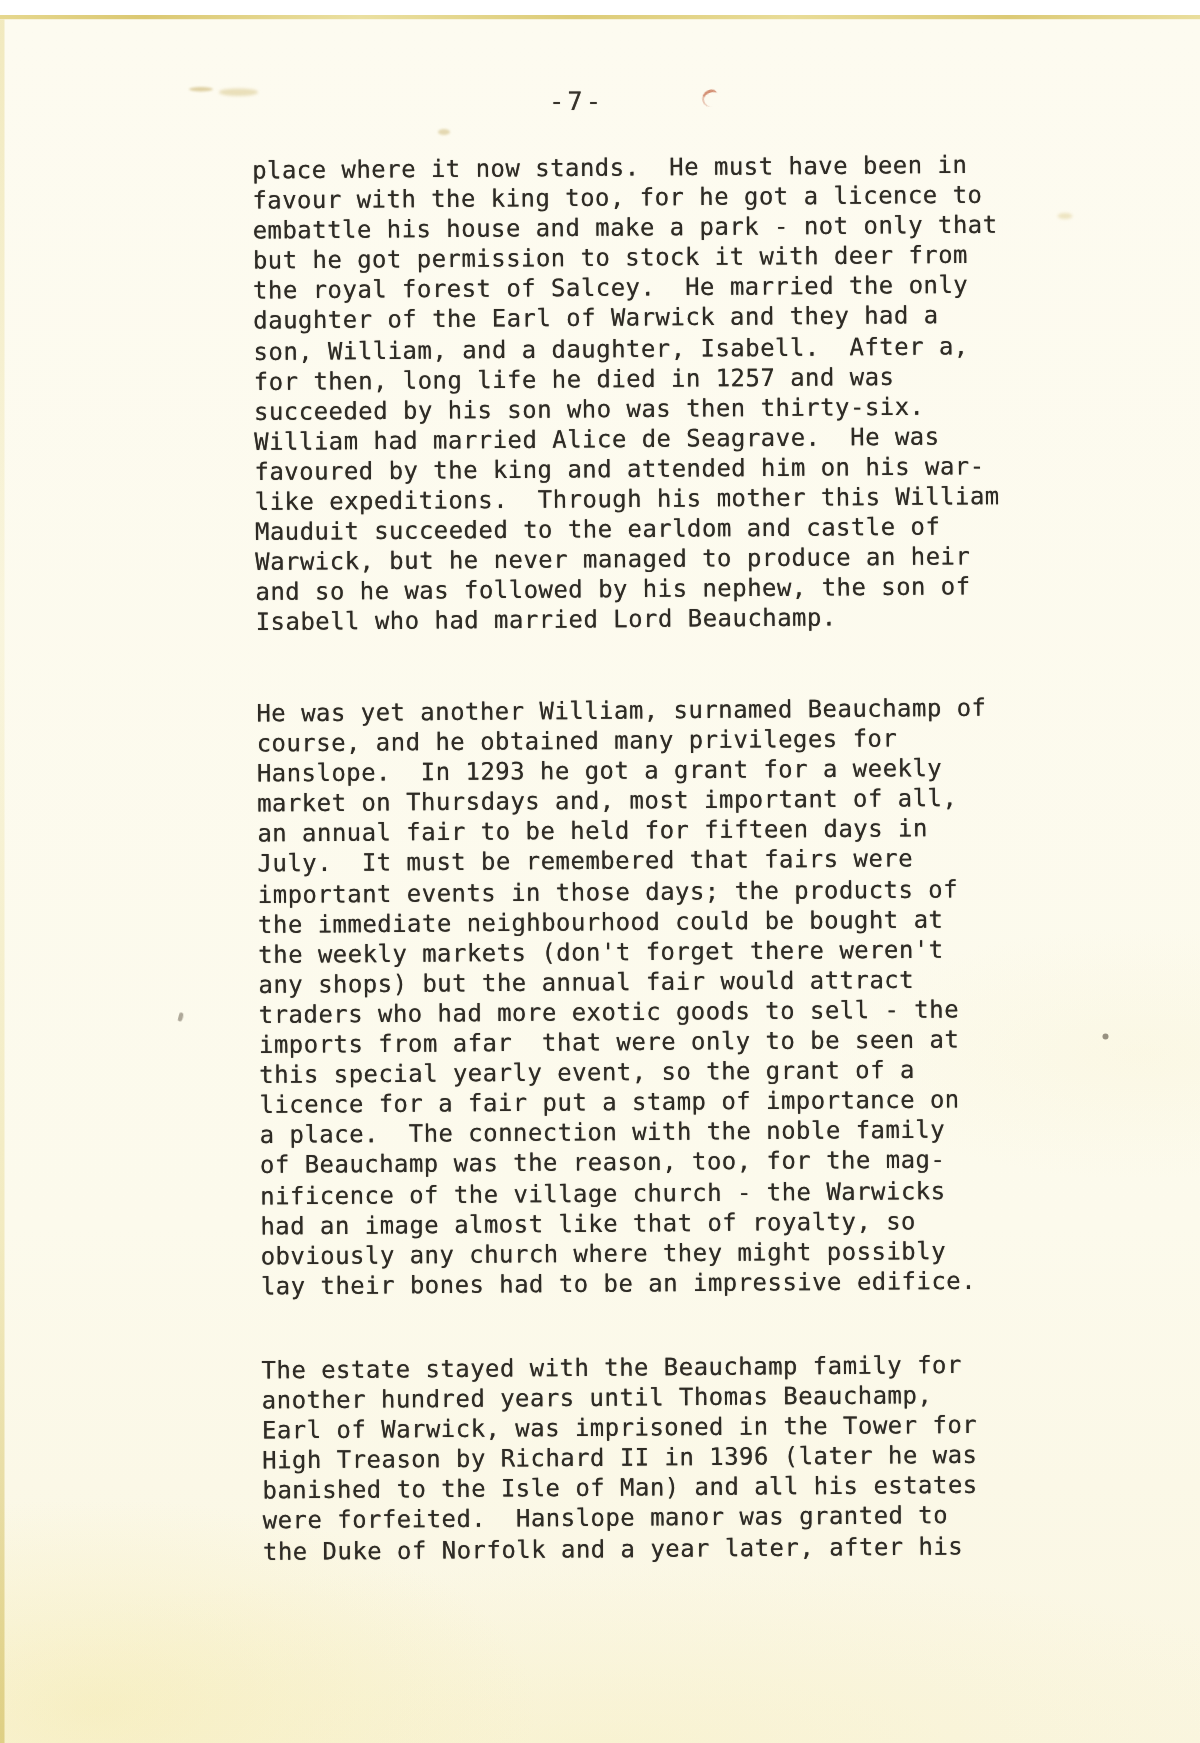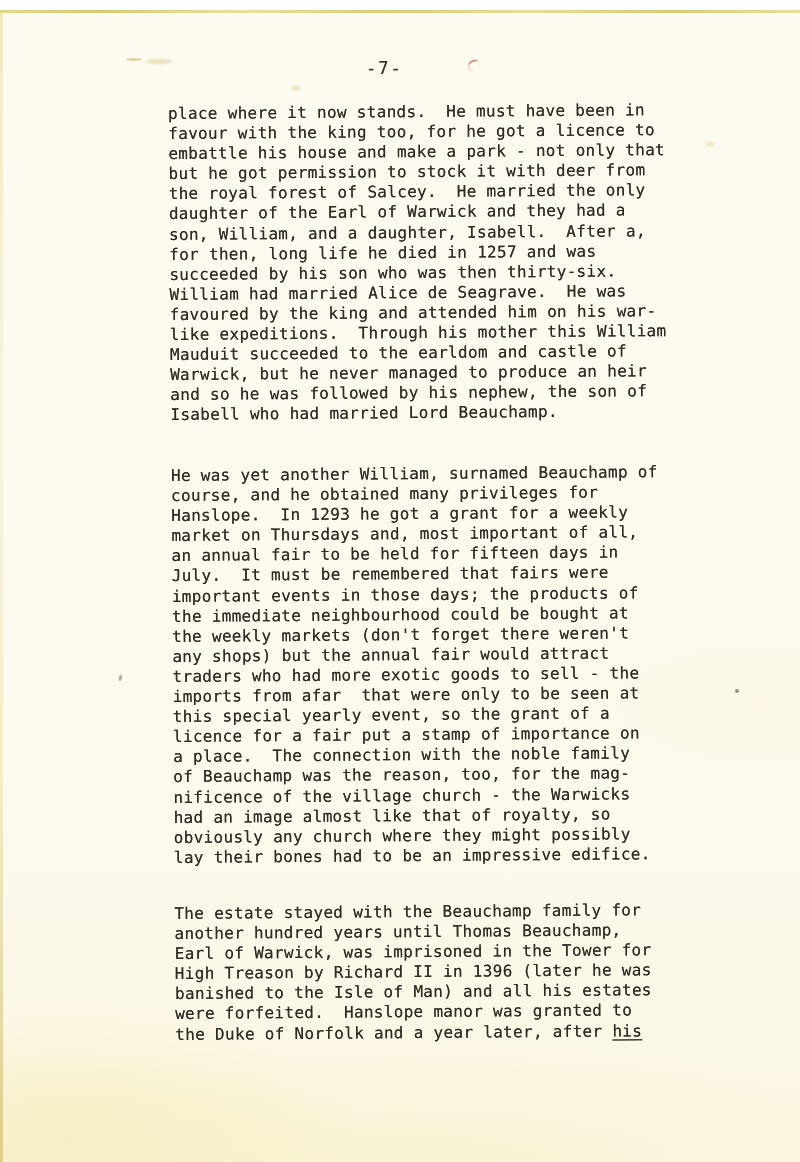--- a/index.html
+++ b/index.html
@@ -67,21 +67,21 @@
     text-shadow: 0 0 0.5px rgba(42,39,32,0.75);
   }
   .para {
     position: absolute;
     left: 0;
     white-space: pre;
   }
   .para-1 { top: 0; }
   .para-2 { top: 362px; }
   .para-3 { top: 800px; }
-  .underline { text-decoration: underline; text-underline-offset: 3px; }
+  .underline { text-underline-offset: 3px; }
   
   .smudge {
     position: absolute;
     border-radius: 50%;
     pointer-events: none;
   }
   .smudge-1 {
     left: 126px; top: 58px; width: 16px; height: 3px;
     background: rgba(186,158,70,0.45); filter: blur(0.7px);
   }

